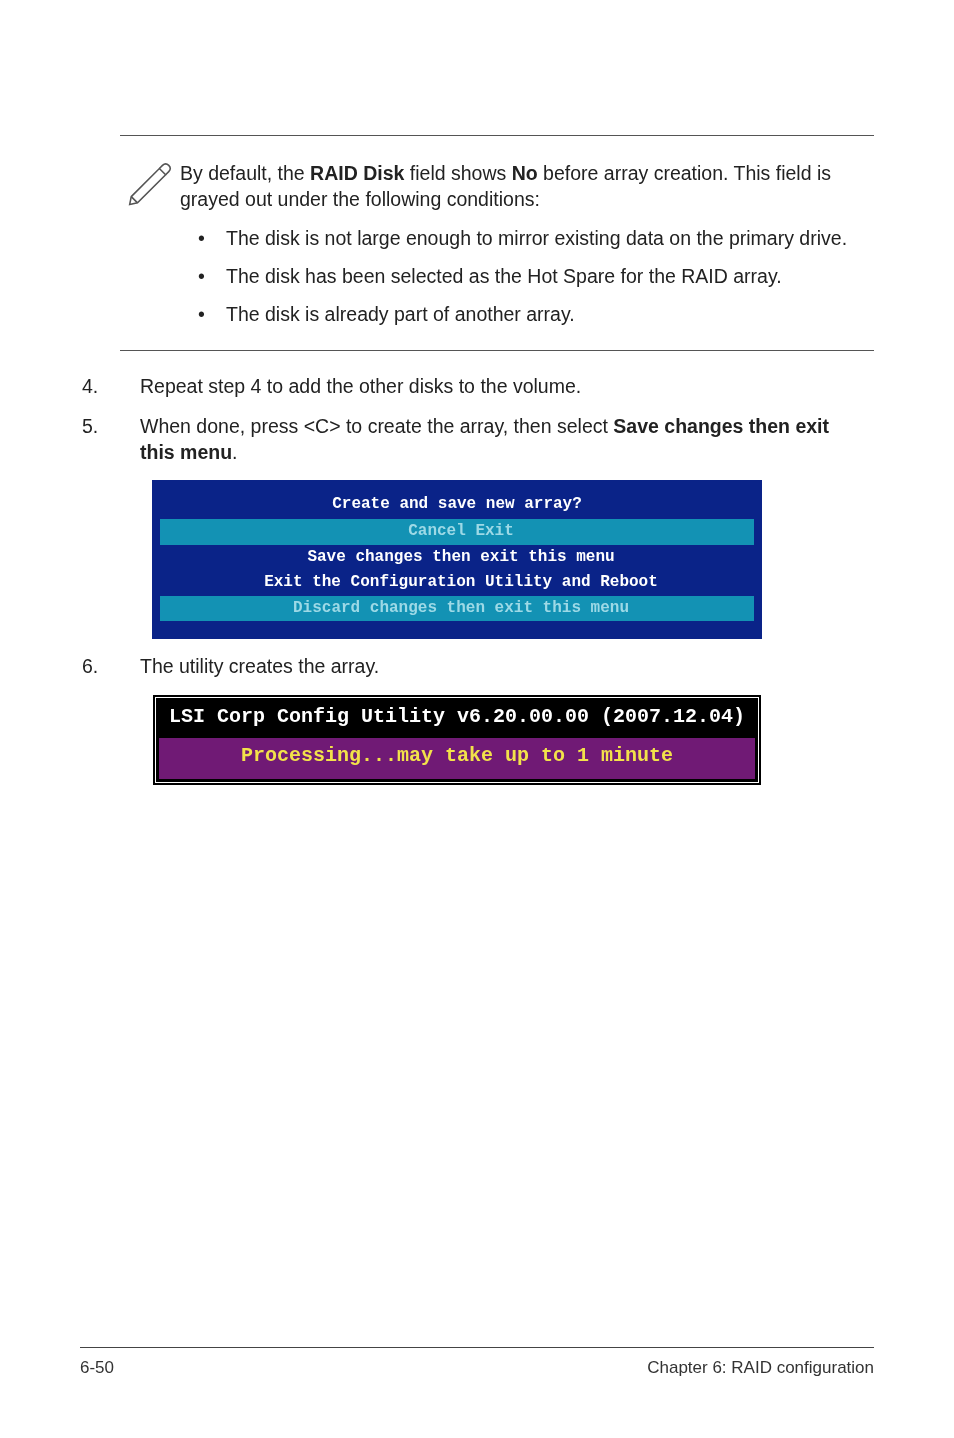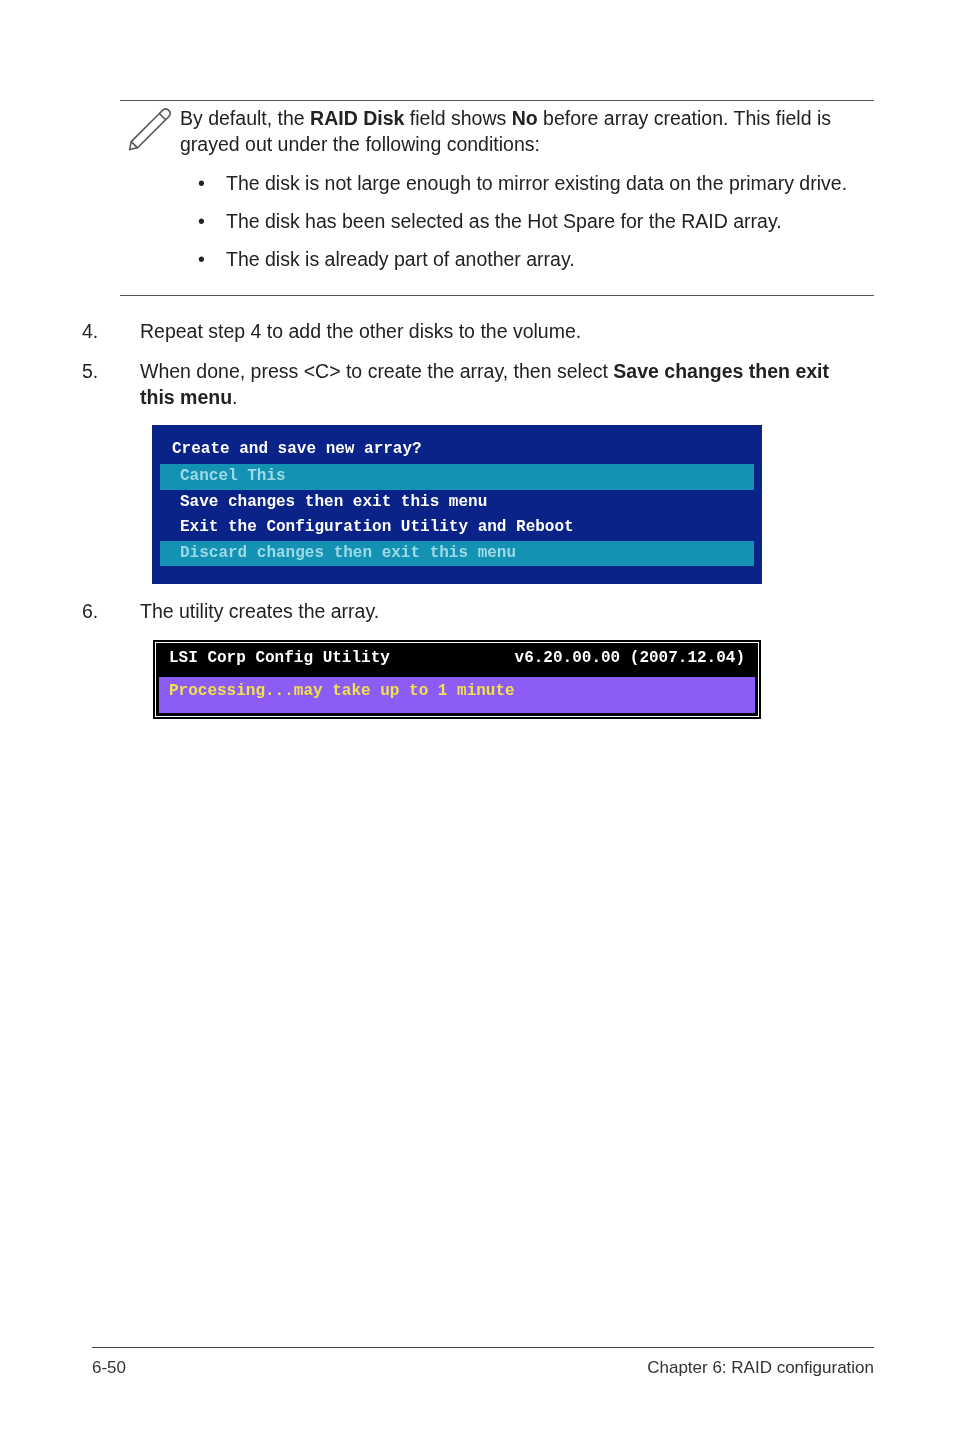--- a/index.html
+++ b/index.html
@@ -1,69 +1,69 @@
 <!DOCTYPE html>
 <html><head>
 <meta charset="utf-8">
 <style>
   * { margin: 0; padding: 0; box-sizing: border-box; }
   html, body { width: 954px; height: 1438px; background: #fff; font-family: Arial, Helvetica, sans-serif; color: #222; }
   .page { position: relative; width: 954px; height: 1438px; padding: 100px 80px 0 80px; }
 
-  .note-block { display: flex; align-items: flex-start; margin-left: 40px; border-top: 1px solid #555; border-bottom: 1px solid #555; padding: 0 0 10px 0; }
+  .note-block { display: flex; align-items: flex-start; margin-left: 40px; border-top: 1px solid #555; border-bottom: 1px solid #555; padding: 20px 0 10px 0; margin-top: 35px; }
   .note-icon { width: 60px; flex: 0 0 60px; text-align: center; font-size: 44px; line-height: 1; }
   .note-icon svg { width: 50px; height: 50px; }
   .note-body { flex: 1; font-size: 19.5px; line-height: 1.35; }
   .note-body p { margin: 4px 0 12px 0; }
   .note-body ul { list-style: none; padding-left: 18px; }
   .note-body ul li { margin: 12px 0; }
   .note-body ul li::before { content: "•"; display: inline-block; width: 28px; }
 
   .steps { font-size: 19.5px; line-height: 1.35; margin-top: 22px; }
   .step-row { display: flex; margin: 14px 0 14px 2px; }
   .step-num { width: 58px; flex: 0 0 58px; }
   .step-body { flex: 1; }
   .step-body-inner { max-width: 700px; }
   strong, b { font-weight: 700; }
 
-  .terminal-wrap { margin: 10px 0 10px 72px; }
+  .terminal-wrap { margin: 10px 0 10px 72px; text-align: center; }
   .dialog-box {
     width: 610px;
     background: #0a2388;
     color: #fff;
     font-family: "Courier New", monospace;
     font-size: 16px;
     padding: 14px 8px 18px 8px;
   }
   .dialog-box .dlg-title { color: #fff; padding: 0 12px 4px 12px; font-weight: 700; }
   .dialog-box .dlg-row { padding: 2px 12px 2px 20px; font-weight: 700; }
   .dialog-box .dlg-disabled { background: #1392b4; color: #9dd9e6; }
   .dialog-box .dlg-enabled { color: #fff; }
 
   .proc-box {
     width: 610px;
     background: #000;
     border: 4px double #fff;
     padding: 3px;
   }
   .proc-inner {
-    background: #8b5cf6;
+    background: #701a75;
     color: #fff;
     font-family: "Courier New", monospace;
-    font-size: 16px;
+    font-size: 20px;
     font-weight: 700;
     padding: 4px 10px 10px 10px;
   }
-  .proc-header { display: flex; justify-content: space-between; background: #000; color: #fff; padding: 2px 10px 8px 10px; font-family: "Courier New", monospace; font-size: 16px; font-weight: 700; }
+  .proc-header { display: flex; justify-content: space-between; background: #000; color: #fff; padding: 2px 10px 8px 10px; font-family: "Courier New", monospace; font-size: 20px; font-weight: 700; }
   .proc-inner .proc-line { color: #f2e24a; }
 
   .footer {
     position: absolute;
     bottom: 60px;
-    left: 92px;
+    left: 80px;
     right: 80px;
     border-top: 1px solid #444;
     padding-top: 10px;
     display: flex;
     justify-content: space-between;
     font-size: 17px;
     color: #333;
     align-items: flex-end;
   }
 </style>
@@ -105,21 +105,21 @@
       <div class="step-body">
           <div class="step-body-inner">
         <span>When done, press &lt;C&gt; to create the array, then select </span><b>Save changes then exit this menu</b><span>.</span>
       </div>
         </div>
     </div>
 
     <div class="terminal-wrap">
       <div class="dialog-box">
         <div class="dlg-title">Create and save new array?</div>
-        <div class="dlg-row dlg-disabled">Cancel This</div>
+        <div class="dlg-row dlg-disabled">Cancel Exit</div>
         <div class="dlg-row dlg-enabled">Save changes then exit this menu</div>
         <div class="dlg-row dlg-enabled">Exit the Configuration Utility and Reboot</div>
         <div class="dlg-row dlg-disabled">Discard changes then exit this menu</div>
       </div>
     </div>
 
     <div class="step-row">
       <div class="step-num">6.</div>
       <div class="step-body">
           <div class="step-body-inner">The utility creates the array.</div>

